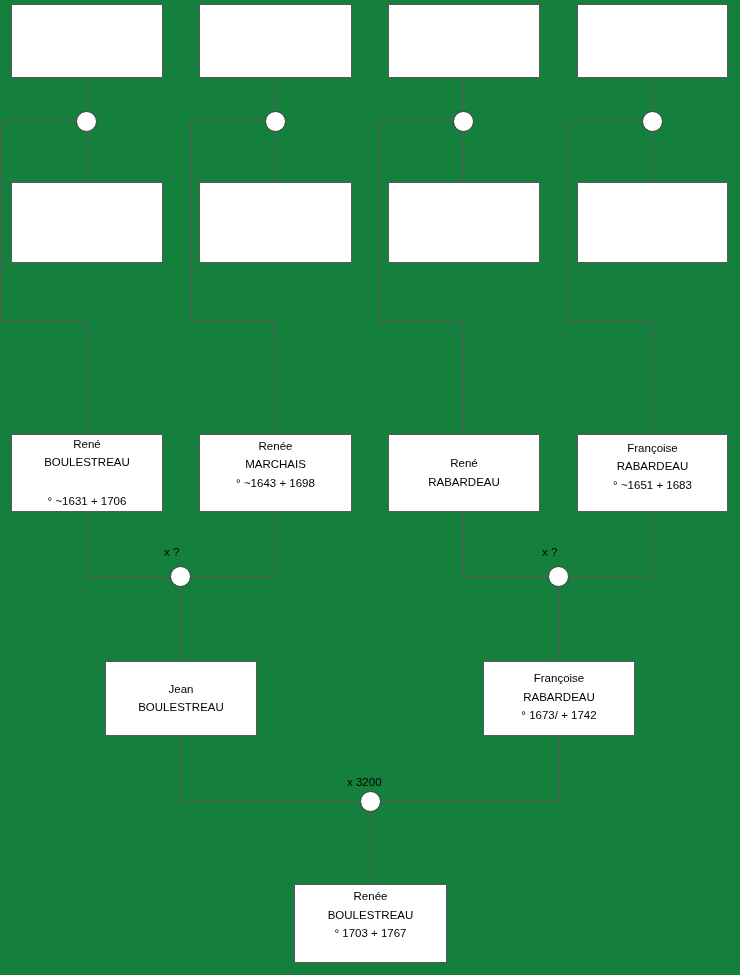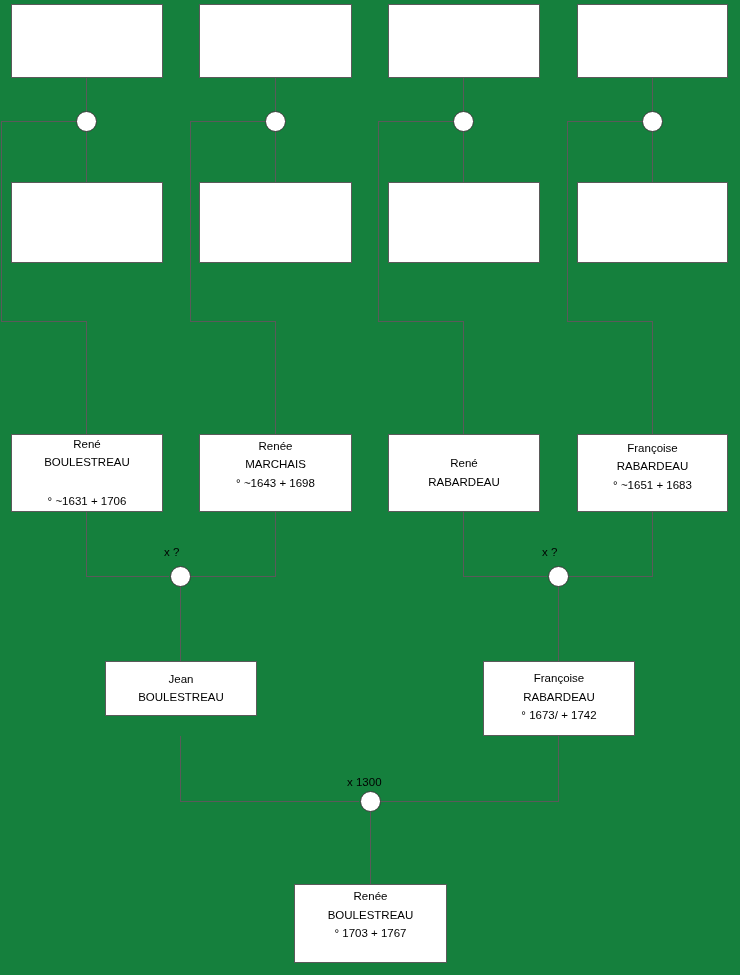--- a/index.html
+++ b/index.html
@@ -183,32 +183,32 @@
     <span class="surname">RABARDEAU</span>
     <span class="dates" style="margin-bottom: 12px;">° ~1651 + 1683</span>
   </div>
 
   <div class="union-label" style="left:164px; top:546px;">x ?</div>
   <div class="union-dot" style="left:170px; top:566px;"></div>
 
   <div class="union-label" style="left:542px; top:546px;">x ?</div>
   <div class="union-dot" style="left:548px; top:566px;"></div>
 
-  <div class="node" style="left:105px; top:661px; width:152px; height:55px;">
+  <div class="node" style="left:105px; top:661px; width:152px; height:75px;">
     <span class="given">Jean</span>
     <span class="surname" style="margin-bottom: 0px;">BOULESTREAU</span>
 
   </div>
   <div class="node" style="left:483px; top:661px; width:152px; height:75px;">
     <span class="given">Françoise</span>
     <span class="surname">RABARDEAU</span>
     <span class="dates" style="margin-bottom: 2px;">° 1673/ + 1742</span>
   </div>
 
-  <div class="union-label" style="left:347px; top:776px;">x 1300</div>
+  <div class="union-label" style="left:347px; top:776px;">x 3200</div>
   <div class="union-dot" style="left:360px; top:791px;"></div>
 
   <div class="node" style="left:294px; top:884px; width:153px; height:79px;">
     <span class="given">Renée</span>
     <span class="surname">BOULESTREAU</span>
     <span class="dates" style="margin-bottom: 16px;">° 1703 + 1767</span>
   </div>
 
 </div>
 

